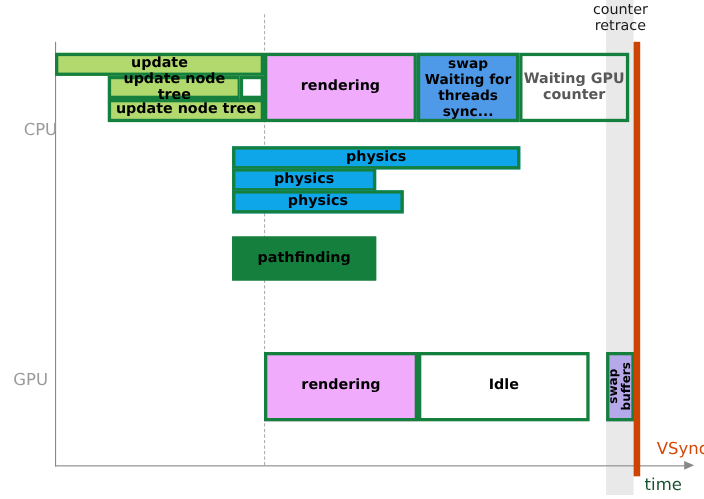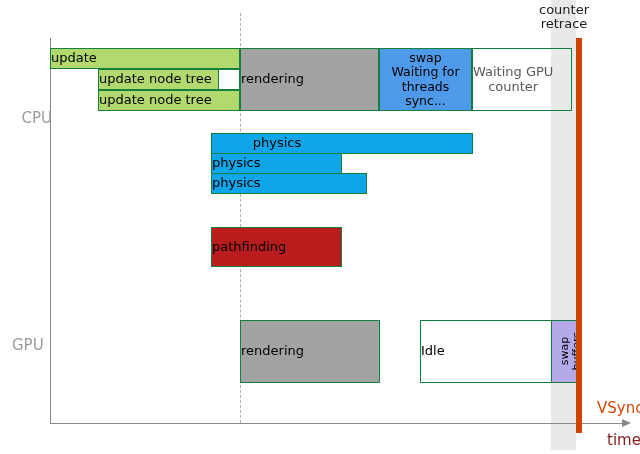--- a/index.html
+++ b/index.html
@@ -11,41 +11,41 @@
   .band   { position:absolute; left:551px; top:0; width:25px; height:450px; background:#e9e9e9; z-index:0; }
   .vline  { position:absolute; left:576px; top:38px; width:6px; height:395px; background:#cc4400; z-index:5; }
   .dashed { position:absolute; left:240px; top:13px; width:0; height:410px; border-left:1px dashed #b0b0b0; z-index:0; }
   
   .axis-y { position:absolute; left:50px; top:38px; width:1px; height:386px; background:#888; z-index:1; }
   .axis-x { position:absolute; left:50px; top:423px; width:574px; height:1px; background:#888; z-index:1; }
   .arrow  { position:absolute; left:622px; top:419px; width:0; height:0; z-index:1;
             border-top:4.5px solid transparent; border-bottom:4.5px solid transparent; border-left:9px solid #888; }
   
   .bar {
-    position:absolute; box-sizing:border-box; border:1px solid #15803d;
-    display:flex; align-items:center; 
-    font-size:13px; color:#000; z-index:2; text-align:center; line-height:1.15;
+    position:absolute; box-sizing:border-box; border:3px solid #15803d;
+    display:flex; align-items:center; justify-content:center;
+    font-size:13px; color:#000; z-index:2; text-align:center; line-height:1.15;font-weight:bold;
   }
   .ml  { white-space:pre-line; }
   .green  { background:#b2d96d; }
-  .tan    { background:#a3a3a3; }
+  .tan    { background:#f0abfc; }
   .blue   { background:#4e9ae9; }
   .lblue  { background:#0ea5e9; }
-  .orange { background:#b91c1c;margin-top:12px; }
+  .orange { background:#15803d; }
   .purple { background:#b5a9e9; z-index:4; }
   .whitebox { background:#ffffff; }
   .ghost  { background:transparent; color:#595959; z-index:2; }
   .lbl130 { width:130px; text-align:center; }
   .vtext  { transform:rotate(-90deg); white-space:pre-line; font-size:11px; line-height:1.1; }
   
   .txt { position:absolute; z-index:6; }
   .gray-label { color:#9b9b9b; font-size:15px; }
   .retrace-label { left:534px; top:3px; width:60px; text-align:center; color:#1a1a1a; font-size:13px; line-height:1.1; white-space:pre-line; }
   .vsync-label { left:585px; top:399px; color:#d54708; font-size:15px;margin-left:12px; }
-  .time-label  { left:586px; top:431px; color:#7f1d1d; font-size:15px;margin-left:21px; }
+  .time-label  { left:586px; top:431px; color:#14532d; font-size:15px; }
 </style>
 </head>
 <body>
 
 <div id="stage">
 
   <div class="band"></div>
   <div class="dashed"></div>
 
   <div class="axis-y"></div>
@@ -84,21 +84,21 @@
   <div class="bar lblue" style="left:211px; top:173px; width:156px; height:21px;">
     <span>physics</span>
   </div>
   <div class="bar orange" style="left:211px; top:215px; width:131px; height:40px;">
     <span>pathfinding</span>
   </div>
 
   <div class="bar tan" style="left:240px; top:320px; width:140px; height:63px;">
     <span>rendering</span>
   </div>
-  <div class="bar whitebox" style="left:380px; top:320px; width:156px; height:63px;margin-left:40px;">
+  <div class="bar whitebox" style="left:380px; top:320px; width:156px; height:63px;">
     <span>Idle</span>
   </div>
   <div class="bar purple" style="left:551px; top:320px; width:26px; height:63px;">
     <span class="vtext">swap
 buffers</span>
   </div>
 
   <div class="vline"></div>
 
   <div class="txt retrace-label">counter

